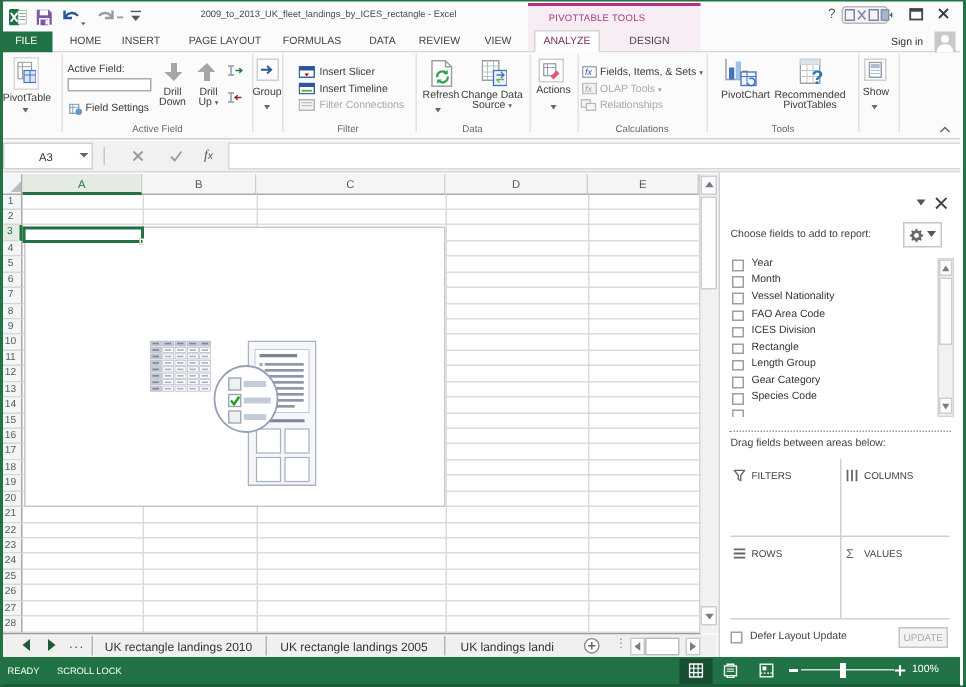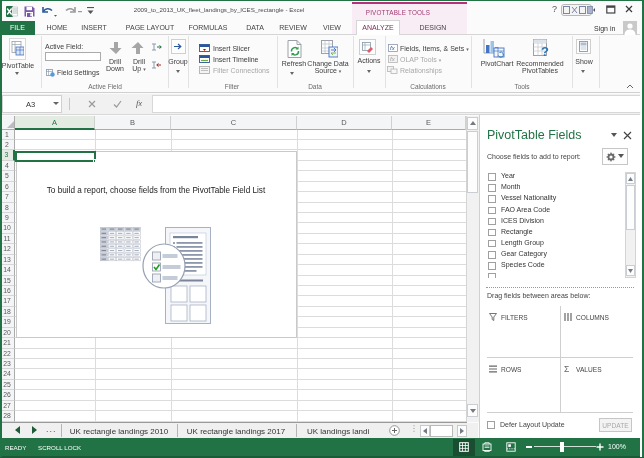--- a/index.html
+++ b/index.html
@@ -323,21 +323,20 @@
 <div class="rownum" style="top:348.5px;height:10.43px;line-height:10.43px;border-right:1px solid #ababab;">22</div>
 <div class="rownum" style="top:359.0px;height:10.43px;line-height:10.43px;border-right:1px solid #ababab;">23</div>
 <div class="rownum" style="top:369.4px;height:10.43px;line-height:10.43px;border-right:1px solid #ababab;">24</div>
 <div class="rownum" style="top:379.8px;height:10.43px;line-height:10.43px;border-right:1px solid #ababab;">25</div>
 <div class="rownum" style="top:390.2px;height:10.43px;line-height:10.43px;border-right:1px solid #ababab;">26</div>
 <div class="rownum" style="top:400.7px;height:10.43px;line-height:10.43px;border-right:1px solid #ababab;">27</div>
 <div class="rownum" style="top:411.1px;height:10.43px;line-height:10.43px;border-right:1px solid #ababab;">28</div>
 <div class="ab" style="left:0;top:421.5px;width:467px;height:1.5px;background:#9a9a9a;"></div>
 
 <div class="ab" style="left:15.5px;top:151px;width:281px;height:187px;background:#fff;border:1px solid #c9c9c9;"></div>
-<div class="ab" style="left:30px;top:186px;width:252px;text-align:center;font-size:8.2px;color:#222;">To build a report, choose fields from the PivotTable Field List</div>
 
 <svg class="ab" style="left:100px;top:227px;" width="42" height="36" viewBox="0 0 42 36">
  <rect x="0" y="0" width="42" height="36" fill="#fff"></rect>
 <rect x="0.3" y="0.3" width="7.3" height="3.4" fill="#c9cdd8" stroke="#b3b9c6" stroke-width="0.5"></rect>
 <rect x="1.6" y="1.5" width="4.4" height="1.1" fill="#7f8798"></rect>
 <rect x="8.5" y="0.3" width="7.3" height="3.4" fill="#c9cdd8" stroke="#b3b9c6" stroke-width="0.5"></rect>
 <rect x="9.8" y="1.5" width="4.4" height="1.1" fill="#7f8798"></rect>
 <rect x="16.7" y="0.3" width="7.3" height="3.4" fill="#c9cdd8" stroke="#b3b9c6" stroke-width="0.5"></rect>
 <rect x="18.0" y="1.5" width="4.4" height="1.1" fill="#7f8798"></rect>
 <rect x="24.9" y="0.3" width="7.3" height="3.4" fill="#c9cdd8" stroke="#b3b9c6" stroke-width="0.5"></rect>
@@ -472,40 +471,39 @@
 <svg class="ab" style="left:14px;top:426px;" width="7" height="8" viewBox="0 0 7 8">
       <path d="M6 0 L1 4 L6 8 Z" fill="#1e5c38"></path>
     </svg>
 <svg class="ab" style="left:31px;top:426px;" width="7" height="8" viewBox="0 0 7 8">
       <path d="M1 0 L6 4 L1 8 Z" fill="#1e5c38"></path>
     </svg>
 <div class="ab" style="left:46px;top:424px;font-size:9px;color:#217346;letter-spacing:1px;">...</div>
 <div class="ab" style="left:61px;top:424px;width:1px;height:13px;background:#b5b5b5;"></div>
 <div class="ab" style="left:62px;top:426.5px;width:114px;text-align:center;font-size:8px;color:#333;">UK rectangle landings 2010</div>
 <div class="ab" style="left:176.5px;top:424px;width:1px;height:13px;background:#b5b5b5;"></div>
-<div class="ab" style="left:178px;top:426.5px;width:116px;text-align:center;font-size:8px;color:#333;">UK rectangle landings 2017</div>
+<div class="ab" style="left:178px;top:426.5px;width:116px;text-align:center;font-size:8px;color:#333;">UK rectangle landings 2005</div>
 <div class="ab" style="left:295.5px;top:424px;width:1px;height:13px;background:#b5b5b5;"></div>
 <div class="ab" style="left:300px;top:426.5px;width:90px;text-align:left;padding-left:7px;font-size:8px;color:#333;">UK landings landi</div>
 <svg class="ab" style="left:389px;top:424.5px;" width="11" height="11" viewBox="0 0 11 11">
  <circle cx="5.5" cy="5.5" r="4.8" fill="#fff" stroke="#8a8a8a" stroke-width="0.9"></circle>
  <path d="M5.5 3 v5 M3 5.5 h5" stroke="#666" stroke-width="1"></path>
 </svg>
 <div class="ab" style="left:410px;top:424px;font-size:8px;color:#888;">⋮</div>
 <div class="ab" style="left:420px;top:424.5px;width:10px;height:12px;background:#fdfdfd;border:1px solid #c9c9c9;"></div>
 <svg class="ab" style="left:422.5px;top:428px;" width="4" height="6" viewBox="0 0 4 6">
       <path d="M4 0 L0 3 L4 6 Z" fill="#747b84"></path>
     </svg>
 <div class="ab" style="left:430px;top:424.5px;width:23px;height:12px;background:#fff;border:1px solid #b9b9b9;"></div>
 <div class="ab" style="left:457px;top:424.5px;width:10px;height:12px;background:#fdfdfd;border:1px solid #c9c9c9;"></div>
 <svg class="ab" style="left:460px;top:428px;" width="4" height="6" viewBox="0 0 4 6">
       <path d="M0 0 L4 3 L0 6 Z" fill="#747b84"></path>
     </svg>
 
 <div class="ab" style="left:478.5px;top:114.5px;width:163px;height:323px;background:#fff;border-left:1px solid #d0d0d0;"></div>
-<div class="ab" style="left:487px;top:128px;font-size:12.5px;color:#217346;">PivotTable Fields</div>
 <div class="ab" style="left:611px;top:133px;width:0;height:0;border-left:3px solid transparent;border-right:3px solid transparent;border-top:4px solid #555;"></div>
 <svg class="ab" style="left:623px;top:131px;" width="9" height="9" viewBox="0 0 9 9">
       <path d="M1 1 L8 8 M8 1 L1 8" stroke="#444" stroke-width="1.2"></path>
     </svg>
 <div class="ab" style="left:487px;top:153px;font-size:7px;color:#444;">Choose fields to add to report:</div>
 <div class="ab" style="left:602px;top:148px;width:26px;height:16.5px;border:1px solid #c6c6c6;background:#fdfdfd;"></div>
 <svg class="ab" style="left:606px;top:151.5px;" width="10" height="10" viewBox="0 0 20 20">
  <path fill="#6a6a6a" d="M9 1 h2 l0.5 2.2 a7 7 0 0 1 2.2 0.9 l1.9-1.2 1.4 1.4-1.2 1.9 a7 7 0 0 1 0.9 2.2 L19 9 v2 l-2.2 0.5 a7 7 0 0 1-0.9 2.2 l1.2 1.9-1.4 1.4-1.9-1.2 a7 7 0 0 1-2.2 0.9 L11 19 H9 l-0.5-2.2 a7 7 0 0 1-2.2-0.9 l-1.9 1.2-1.4-1.4 1.2-1.9 a7 7 0 0 1-0.9-2.2 L1 11 V9 l2.2-0.5 a7 7 0 0 1 0.9-2.2 L2.9 4.4 4.3 3 6.2 4.2 a7 7 0 0 1 2.2-0.9 Z"></path>
  <circle cx="10" cy="10" r="3.2" fill="#fdfdfd"></circle>
 </svg>

